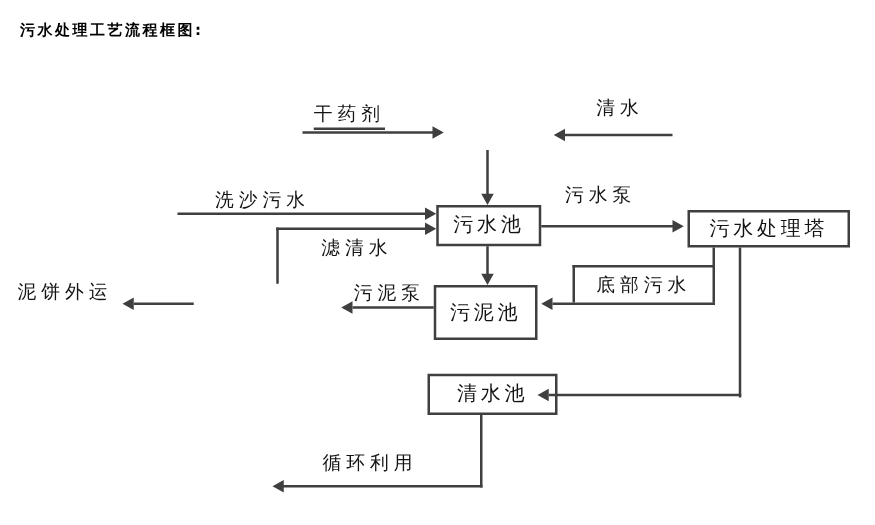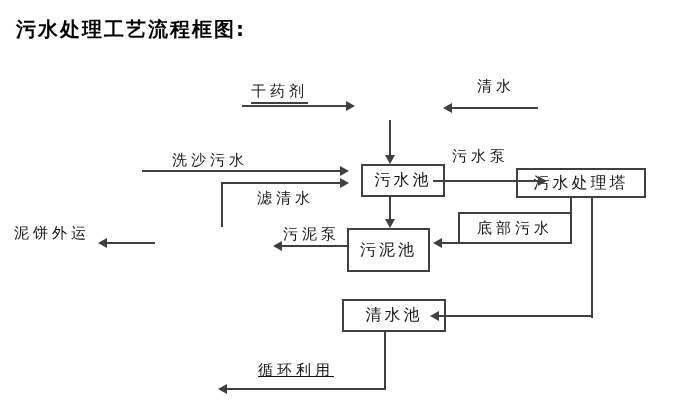--- a/index.html
+++ b/index.html
@@ -2,21 +2,21 @@
 <html><head>
 <meta charset="utf-8">
 <style>
   html,body{margin:0;padding:0;background:#ffffff;}
   .canvas{
     position:relative;width:700px;height:420px;background:#ffffff;
     font-family:"DejaVu Sans",sans-serif;color:#111;overflow:hidden;
   }
   .title{
     position:absolute;left:16px;top:16px;
-    font-size:20px;font-weight:bold;color:#000;letter-spacing:2px;
+    font-size:12px;font-weight:bold;color:#000;letter-spacing:2px;
     white-space:nowrap;
   }
   .box{
     position:absolute;border:2px solid #3f3f3f;background:#fff;
     display:flex;align-items:center;justify-content:center;
     font-size:16px;letter-spacing:3px;box-sizing:border-box;
     white-space:nowrap;color:#141414;
   }
   .lbl{
     position:absolute;font-size:15px;letter-spacing:4px;
@@ -37,25 +37,25 @@
   .ah.down {border-left:5px solid transparent;border-right:5px solid transparent;border-top:9px solid #3f3f3f;}
 </style>
 </head>
 <body>
 
 <div class="canvas">
 
   <div class="title">污水处理工艺流程框图:</div>
 
 
-  <div class="box" style="left:349px;top:164px;width:84px;height:33px;margin-left:12px;">
+  <div class="box" style="left:349px;top:164px;width:84px;height:33px;">
     <span>污水池</span>
   </div>
 
-  <div class="box" style="left:516px;top:168px;width:130px;height:30px;">
+  <div class="box" style="left:550px;top:168px;width:130px;height:30px;">
     <span>污水处理塔</span>
   </div>
 
   <div class="box" style="left:347px;top:228px;width:83px;height:44px;">
     <span>污泥池</span>
   </div>
 
 
   <div class="box" style="left:342px;top:299px;width:104px;height:33px;">
     <span>清水池</span>
@@ -103,15 +103,15 @@
   <div class="hline" style="left:442px;top:242px;width:130px;"></div>
   <div class="ah left" style="left:433px;top:238px;"></div>
 
   <div class="vline" style="left:591px;top:198px;height:120px;"></div>
   <div class="hline" style="left:439px;top:315px;width:154px;"></div>
   <div class="ah left" style="left:430px;top:311px;"></div>
 
   <div class="vline" style="left:384px;top:332px;height:58px;"></div>
   <div class="hline" style="left:226px;top:388px;width:160px;"></div>
   <div class="ah left" style="left:218px;top:384px;"></div>
-  <div class="lbl" style="left:258px;top:361px;text-decoration:underline;">循环利用</div>
+  <div class="lbl" style="left:258px;top:361px;">循环利用</div>
 
 </div>
 
 </body></html>

